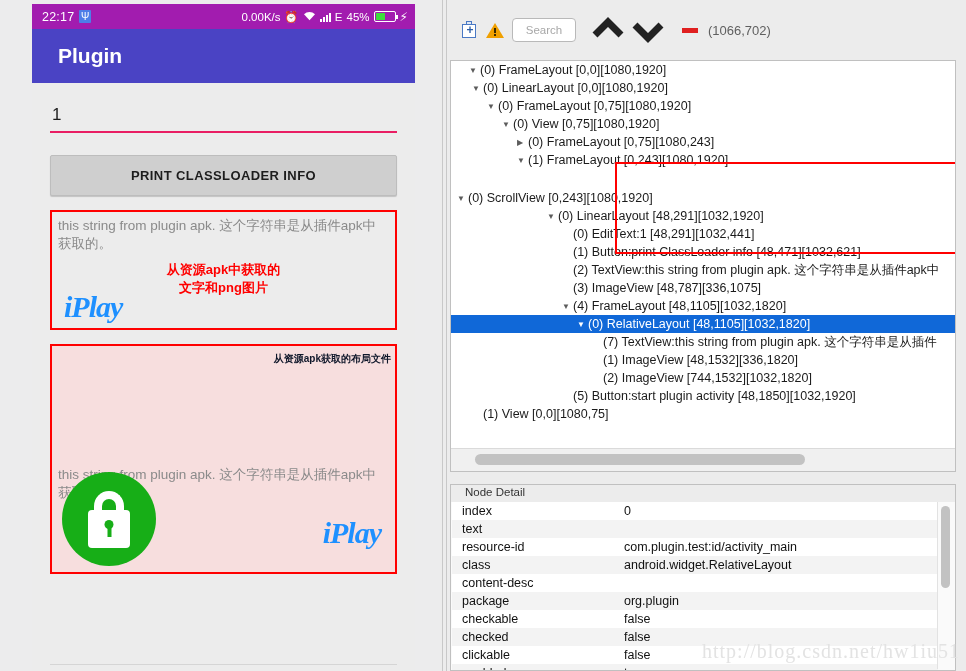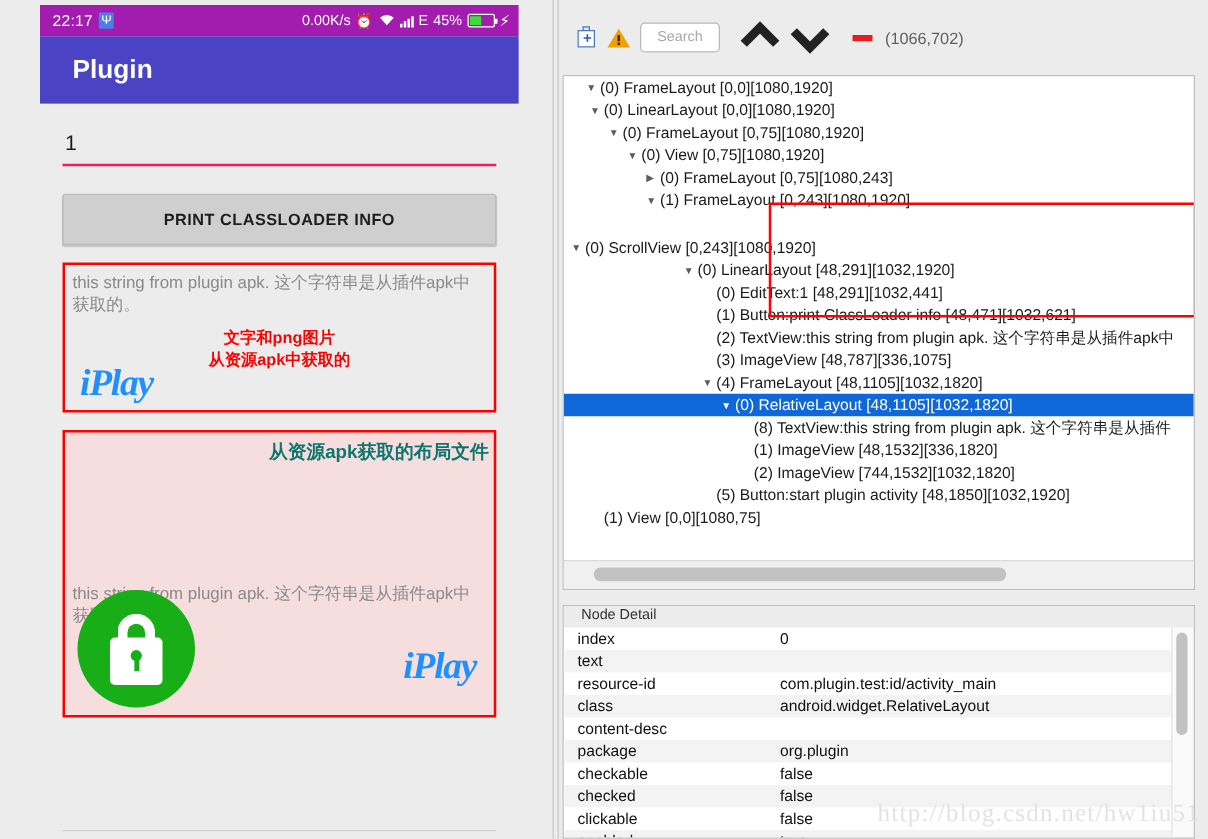--- a/index.html
+++ b/index.html
@@ -47,21 +47,21 @@
   .redbox{border:2px solid #ff0000;box-sizing:border-box;position:relative;}
 
   .tv-box{margin-top:14px;height:120px;padding:5px 6px 0 6px;}
   .tv-text{font-size:13.5px;color:#8a8a8a;line-height:1.35;}
   .anno{color:#ff0000;font-size:13px;font-weight:bold;text-align:center;line-height:1.35;margin-top:8px;}
   .iplay{font-family:"Liberation Serif","DejaVu Serif",serif;font-style:italic;font-weight:bold;
          color:#1e90ff;font-size:30px;letter-spacing:-1px;}
   .iplay-small{position:absolute;left:12px;bottom:4px;}
 
   .layout-box{margin-top:14px;height:230px;background:#f7dede;overflow:hidden;}
-  .anno-right{position:absolute;right:4px;top:6px;color:#0f766e;font-size:15px;font-weight:bold;white-space:nowrap;}
+  .anno-right{position:absolute;right:4px;top:6px;color:#0f172a;font-size:10px;font-weight:bold;white-space:nowrap;}
   .lb-text{position:absolute;left:6px;top:120px;right:8px;font-size:13.5px;color:#8a8a8a;line-height:1.35;}
   .lock{position:absolute;left:10px;bottom:6px;width:94px;height:94px;border-radius:50%;background:#17ae17;}
   .lock .shackle{position:absolute;left:50%;top:19px;transform:translateX(-50%);width:30px;height:26px;
        border:8px solid #fff;border-bottom:none;border-radius:16px 16px 0 0;box-sizing:border-box;}
   .lock .body{position:absolute;left:50%;top:38px;transform:translateX(-50%);width:42px;height:38px;
        background:#fff;border-radius:4px;}
   .lock .key{position:absolute;left:50%;top:48px;transform:translateX(-50%);width:9px;height:9px;
        border-radius:50%;background:#17ae17;}
   .lock .key::after{content:"";position:absolute;left:2.5px;top:7px;width:4px;height:10px;background:#17ae17;}
   .iplay-big{position:absolute;right:14px;bottom:22px;font-size:30px;}
@@ -173,22 +173,22 @@
           <div class="edit-underline"></div>
         </div>
 
         <div class="big-btn">
           <span>PRINT CLASSLOADER INFO</span>
         </div>
 
         <div class="tv-box redbox">
           <div class="tv-text">this string from plugin apk. 这个字符串是从插件apk中获取的。</div>
           <div class="anno">
+            <div>从资源apk中获取的</div>
             <div>文字和png图片</div>
-            <div>从资源apk中获取的</div>
           </div>
           <div class="iplay iplay-small">iPlay</div>
         </div>
 
         <div class="layout-box redbox">
           <div class="anno-right">从资源apk获取的布局文件</div>
           <div class="lb-text">this string from plugin apk. 这个字符串是从插件apk中获取的。</div>
           <div class="lock">
             <div class="shackle"></div>
             <div class="body"></div>
@@ -240,21 +240,21 @@
           <div class="node" style="padding-left: 66px;"><span class="tri closed"></span><span>(0) FrameLayout [0,75][1080,243]</span></div>
           <div class="node" style="padding-left: 66px;"><span class="tri open"></span><span>(1) FrameLayout [0,243][1080,1920]</span></div>
           <div class="node" style=" margin-top: 20px;"><span class="tri open"></span><span>(0) ScrollView [0,243][1080,1920]</span></div>
           <div class="node" style="padding-left: 96px;"><span class="tri open"></span><span>(0) LinearLayout [48,291][1032,1920]</span></div>
           <div class="node" style="padding-left: 111px;"><span class="tri none"></span><span>(0) EditText:1 [48,291][1032,441]</span></div>
           <div class="node" style="padding-left: 111px;"><span class="tri none"></span><span>(1) Button:print ClassLoader info [48,471][1032,621]</span></div>
           <div class="node" style="padding-left: 111px;"><span class="tri none"></span><span>(2) TextView:this string from plugin apk. 这个字符串是从插件apk中</span></div>
           <div class="node" style="padding-left: 111px;"><span class="tri none"></span><span>(3) ImageView [48,787][336,1075]</span></div>
           <div class="node" style="padding-left: 111px;"><span class="tri open"></span><span>(4) FrameLayout [48,1105][1032,1820]</span></div>
           <div class="node sel" style="padding-left: 126px;"><span class="tri open"></span><span>(0) RelativeLayout [48,1105][1032,1820]</span></div>
-          <div class="node" style="padding-left: 141px;"><span class="tri none"></span><span>(8) TextView:this string from plugin apk. 这个字符串是从插件</span></div>
+          <div class="node" style="padding-left: 141px;"><span class="tri none"></span><span>(7) TextView:this string from plugin apk. 这个字符串是从插件</span></div>
           <div class="node" style="padding-left: 141px;"><span class="tri none"></span><span>(1) ImageView [48,1532][336,1820]</span></div>
           <div class="node" style="padding-left: 141px;"><span class="tri none"></span><span>(2) ImageView [744,1532][1032,1820]</span></div>
           <div class="node" style="padding-left: 111px;"><span class="tri none"></span><span>(5) Button:start plugin activity [48,1850][1032,1920]</span></div>
           <div class="node" style="padding-left: 21px;"><span class="tri none"></span><span>(1) View [0,0][1080,75]</span></div>
         </div>
 
       <div class="tree-redbox" style="left:164px;top:101px;right:-2px;height:92px;"></div>
 
       <div class="tree-hscroll">
         <div class="tree-hthumb"></div>

